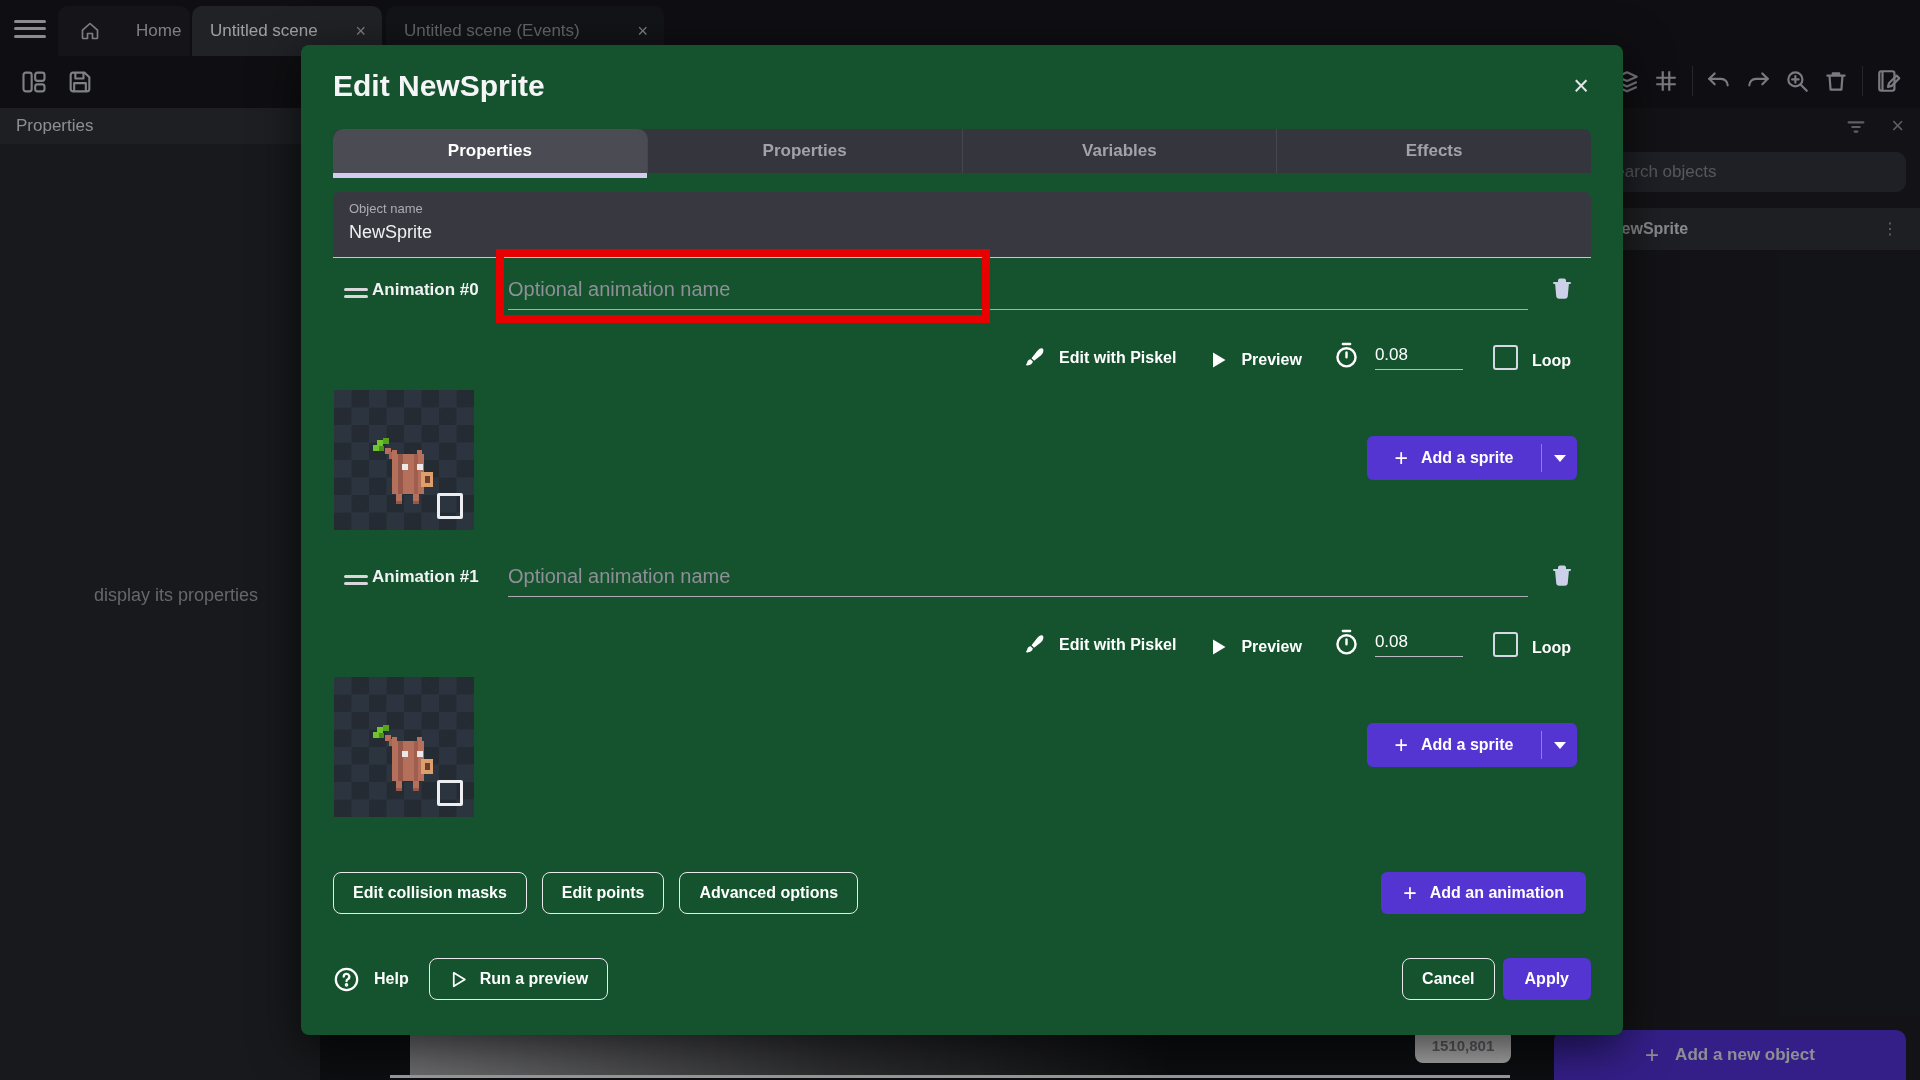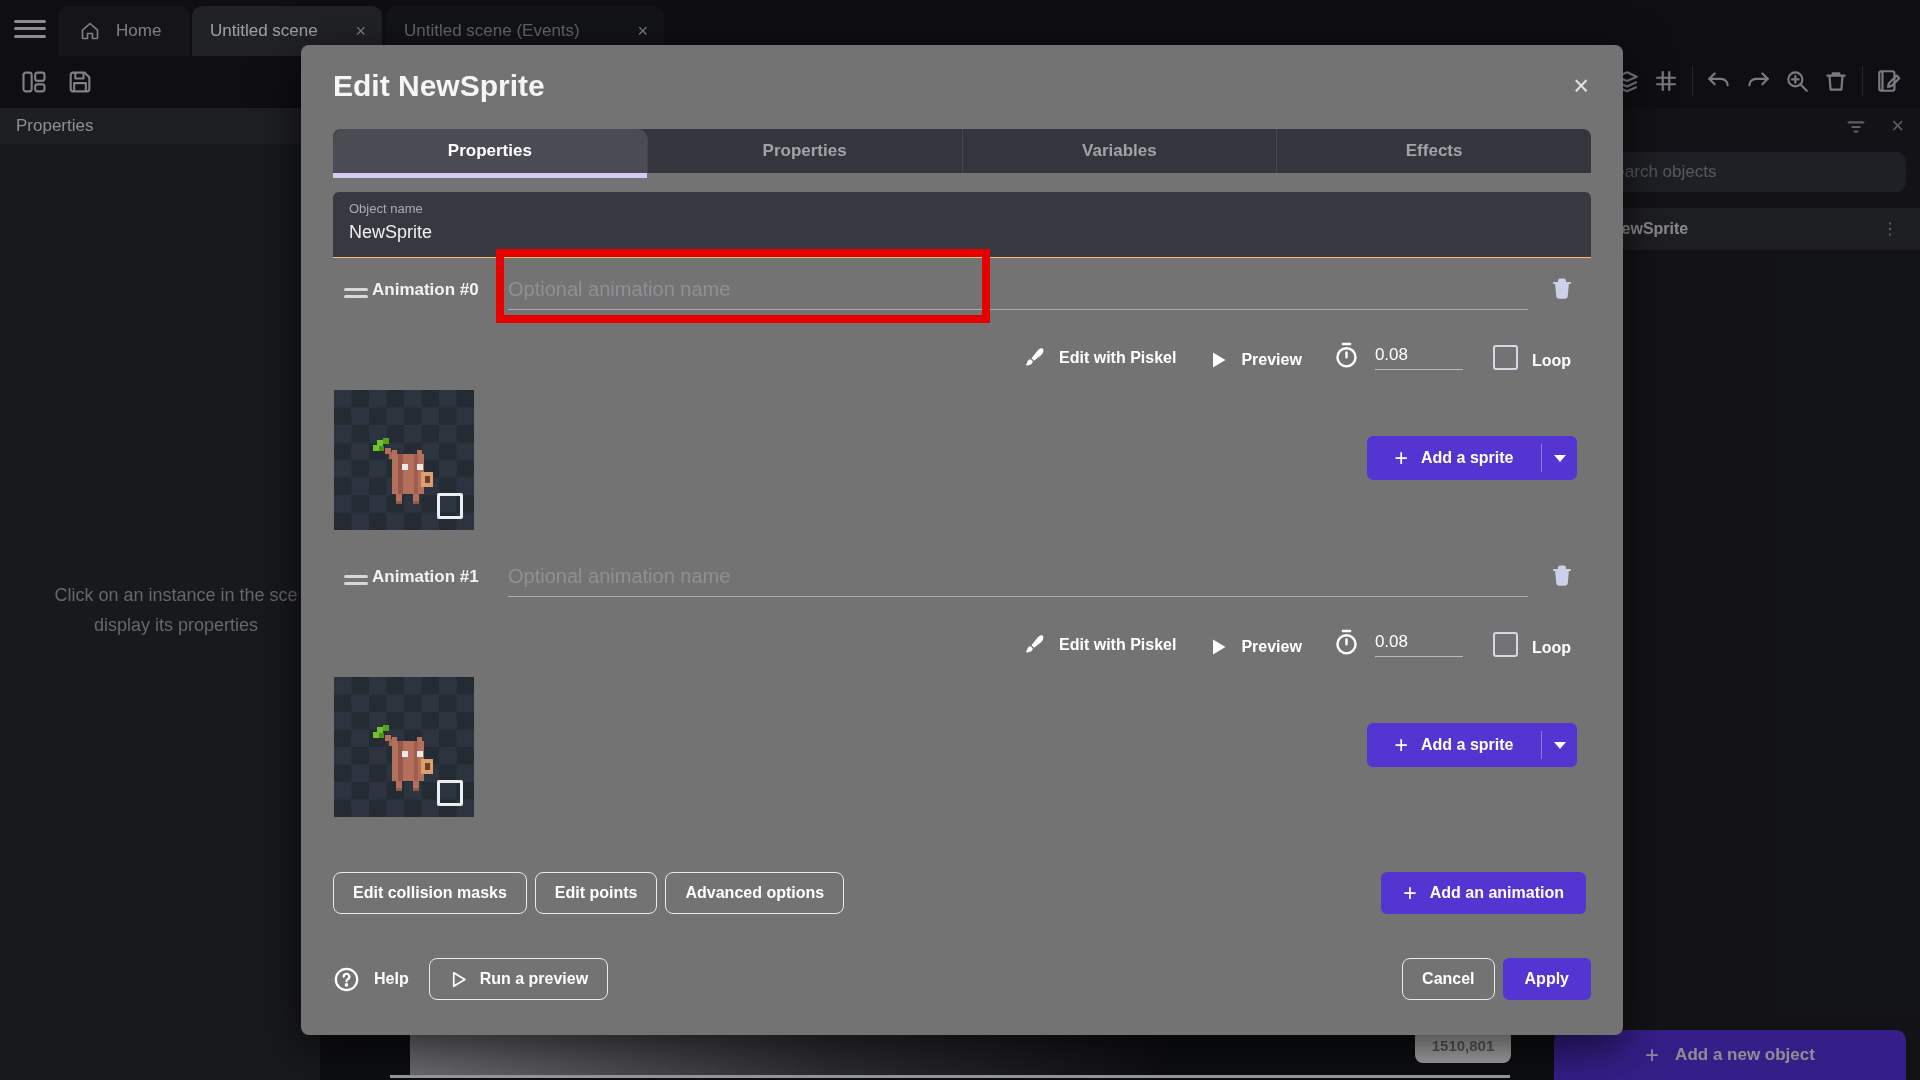--- a/index.html
+++ b/index.html
@@ -38,21 +38,21 @@
     font-size:17px; padding-left:14px; font-family:inherit; }
   .search-box input::placeholder { color:#84858d; }
   .object-row { position:absolute; left:-40px; top:100px; width:360px; height:42px; background:#2e2f35; display:flex; align-items:center; }
   .object-row .oname { color:#d2d2d8; font-weight:bold; font-size:16px; padding-left:50px; }
   .object-row .kebab { margin-left:auto; margin-right:22px; color:#9a9ba2; font-size:16px; letter-spacing:0; line-height:6px; }
   .add-object-btn { position:absolute; left:-46px; bottom:0; width:352px; height:50px; background:#4f30cf; border-radius:10px 10px 0 0;
     color:#d8d8e0; font-weight:bold; font-size:17px; display:flex; align-items:center; justify-content:center; gap:16px; cursor:pointer; }
   .add-object-btn .plus { font-size:24px; font-weight:normal; }
   
   .backdrop { position:absolute; inset:0; background:rgba(0,0,0,0.34); z-index:5; }
-  .modal { position:absolute; left:301px; top:45px; width:1322px; height:990px; background:#737373; border-radius:8px;
+  .modal { position:absolute; left:301px; top:45px; width:1322px; height:990px; background:#14532d; border-radius:8px;
     box-shadow:0 12px 48px rgba(0,0,0,0.65); z-index:10; }
   .m-title { position:absolute; left:32px; top:24px; font-size:30px; font-weight:bold; color:#f5f5f7; }
   .m-close { position:absolute; right:34px; top:26px; color:#e4e4e8; font-size:27px; cursor:pointer; }
   .m-tabs { position:absolute; left:32px; top:84px; width:1258px; height:44px; background:#35363d; display:flex; border-radius:8px 8px 0 0; }
   .m-tab { flex:1; display:flex; align-items:center; justify-content:center; font-size:17px; font-weight:bold; color:#a2a2a9;
     border-right:1px solid #46474e; cursor:pointer; position:relative; }
   .m-tab:last-child { border-right:0; }
   .m-tab.active { background:#4a4b53; border-radius:10px 10px 0 0; color:#ffffff; }
   .m-tab.active::after { content:""; position:absolute; left:0; right:0; bottom:-5px; height:5px; background:#d6c9f4; }
   .objname-block { position:absolute; left:32px; top:147px; width:1258px; height:66px; background:#383940;
@@ -84,21 +84,21 @@
   .add-sprite-btn { position:absolute; left:1034px; top:166px; width:210px; height:44px; background:#5435d2; border-radius:6px;
     display:flex; align-items:center; color:#fff; cursor:pointer; }
   .add-sprite-btn .main { flex:1; display:flex; align-items:center; justify-content:center; gap:13px; font-size:16px; font-weight:bold; }
   .add-sprite-btn .plus { font-size:23px; font-weight:normal; line-height:23px; }
   .add-sprite-btn .dd { width:36px; height:28px; border-left:1px solid rgba(255,255,255,0.35); display:flex; align-items:center; justify-content:center; }
   .caret { width:0; height:0; border-left:6px solid transparent; border-right:6px solid transparent; border-top:7px solid #fff; }
   .btn-outline { height:42px; border:1px solid #e9e9ee; border-radius:8px; background:transparent; color:#ffffff;
     font-size:16px; font-weight:bold; padding:0 19px; font-family:inherit; cursor:pointer; display:flex; align-items:center; gap:12px; }
   .btn-fill { height:42px; border:0; border-radius:6px; background:#5435d2; color:#fff; font-size:16px; font-weight:bold;
     padding:0 22px; font-family:inherit; cursor:pointer; display:flex; align-items:center; gap:13px; }
-  .actions-row { position:absolute; left:32px; top:827px; width:1258px; display:flex; gap:8px; align-items:center; }
+  .actions-row { position:absolute; left:32px; top:827px; width:1258px; display:flex; gap:15px; align-items:center; }
   .actions-row .btn-fill { margin-left:auto; margin-right:5px; }
   .footer-row { position:absolute; left:32px; top:913px; width:1258px; display:flex; align-items:center; gap:8px; }
   .help-grp { display:flex; align-items:center; gap:14px; color:#fff; cursor:pointer; margin-right:12px; }
   .help-grp .txt { font-size:16px; font-weight:bold; }
   .footer-row .spacer { margin-left:auto; }
   .red-annotation { position:absolute; left:195px; top:204px; width:494px; height:74px; border:8px solid #e60000; z-index:30; pointer-events:none; }
   svg { display:block; }
 </style>
 </head>
 <body>
@@ -139,21 +139,21 @@
     <div class="hamburger">
         <i></i>
         <i></i>
         <i></i>
       </div>
 
     <div class="tab tab-home">
       <svg width="20" height="20" viewBox="0 0 24 24" fill="none" stroke="#c0c0c6" stroke-width="2" stroke-linejoin="round">
         <path d="M3 11 L12 3 L21 11 V20 a1 1 0 0 1 -1 1 H15 v-6 h-6 v6 H4 a1 1 0 0 1 -1 -1 Z"></path>
       </svg>
-      <span style="margin-left:4px">Home</span>
+      <span style="margin-left:24px">Home</span>
     </div>
 
     <div class="tab tab-scene">
       <span>Untitled scene</span>
       <span class="x">×</span>
     </div>
 
     <div class="tab tab-events">
       <span>Untitled scene (Events)</span>
       <span class="x">×</span>
@@ -202,21 +202,20 @@
         <rect x="3" y="3" width="14" height="18" rx="2"></rect>
           <path d="M6 3 v18"></path>
         <path d="M12 14 l7 -7 2.5 2.5 -7 7 L11 17.5 Z"></path>
       </svg>
     </div>
   </div>
 
   <aside class="left-panel">
     <div class="hdr">Properties</div>
     <div class="hint">
-      <div>Click on an instance in the sce</div>
       <div>display its properties</div>
     </div>
   </aside>
 
   <div class="scene">
     <div class="glow"></div>
     <div class="canvas-edge"></div>
     <div class="coords-badge">1510,801</div>
   </div>
 

